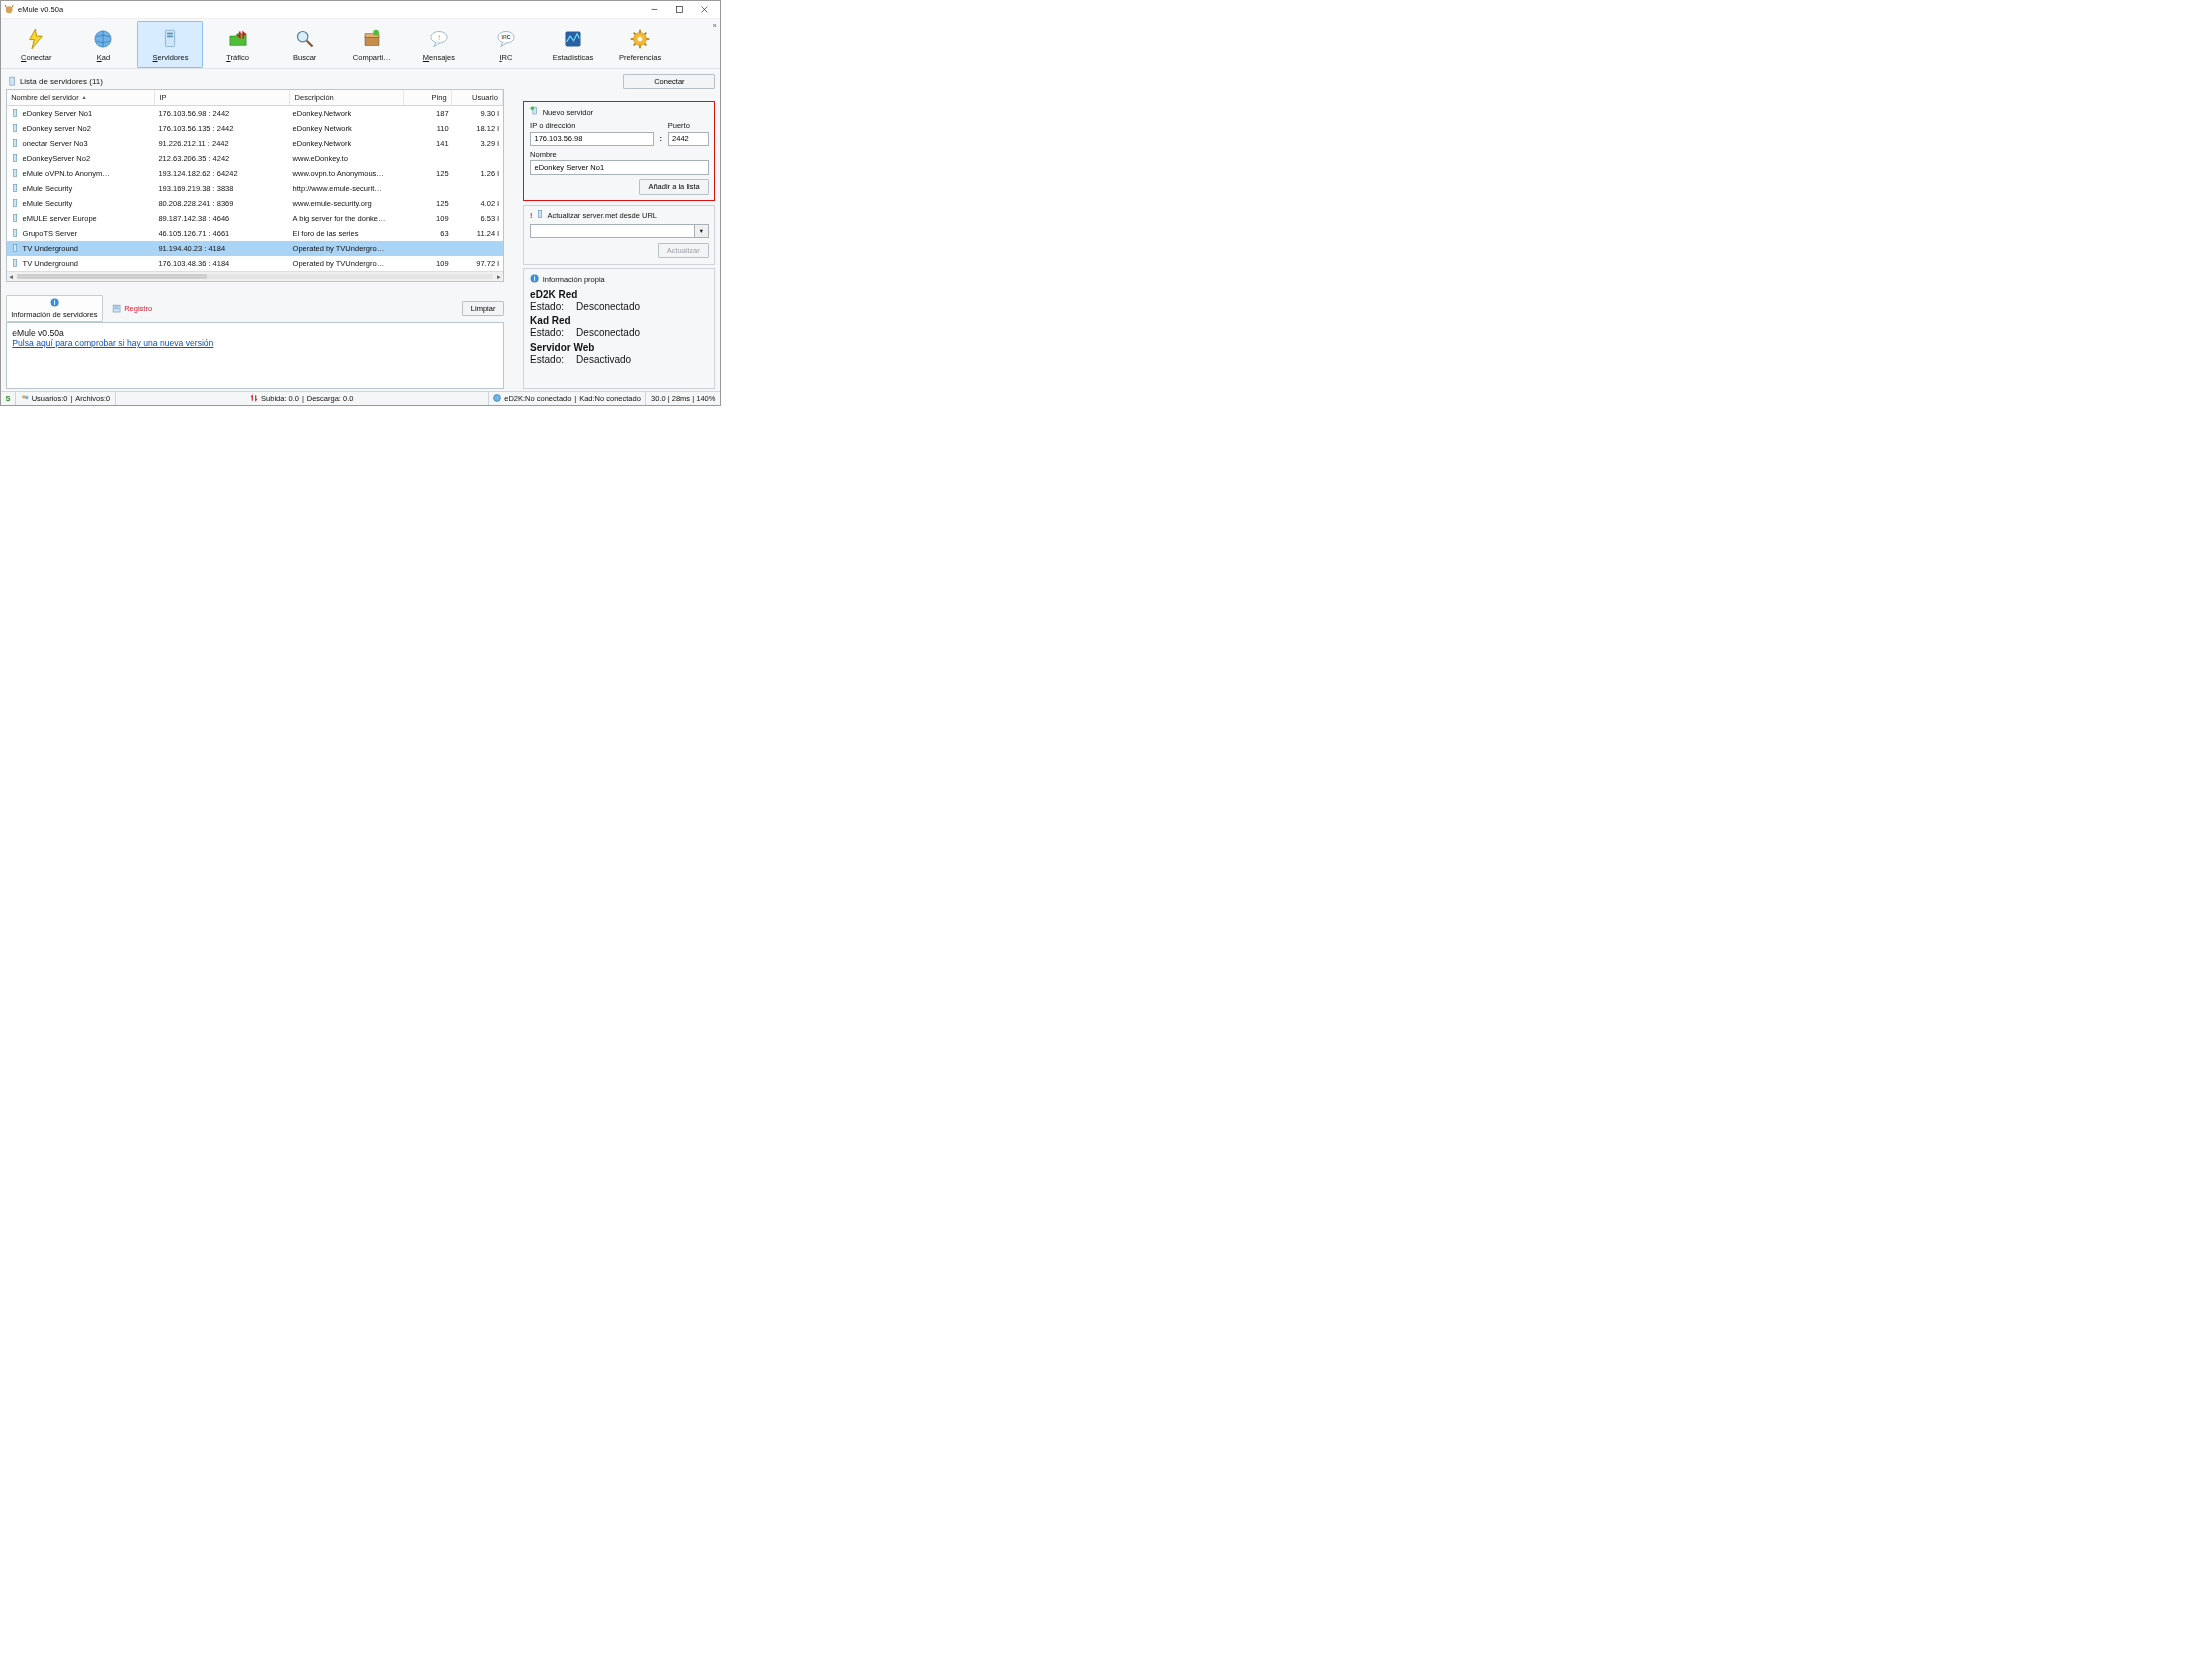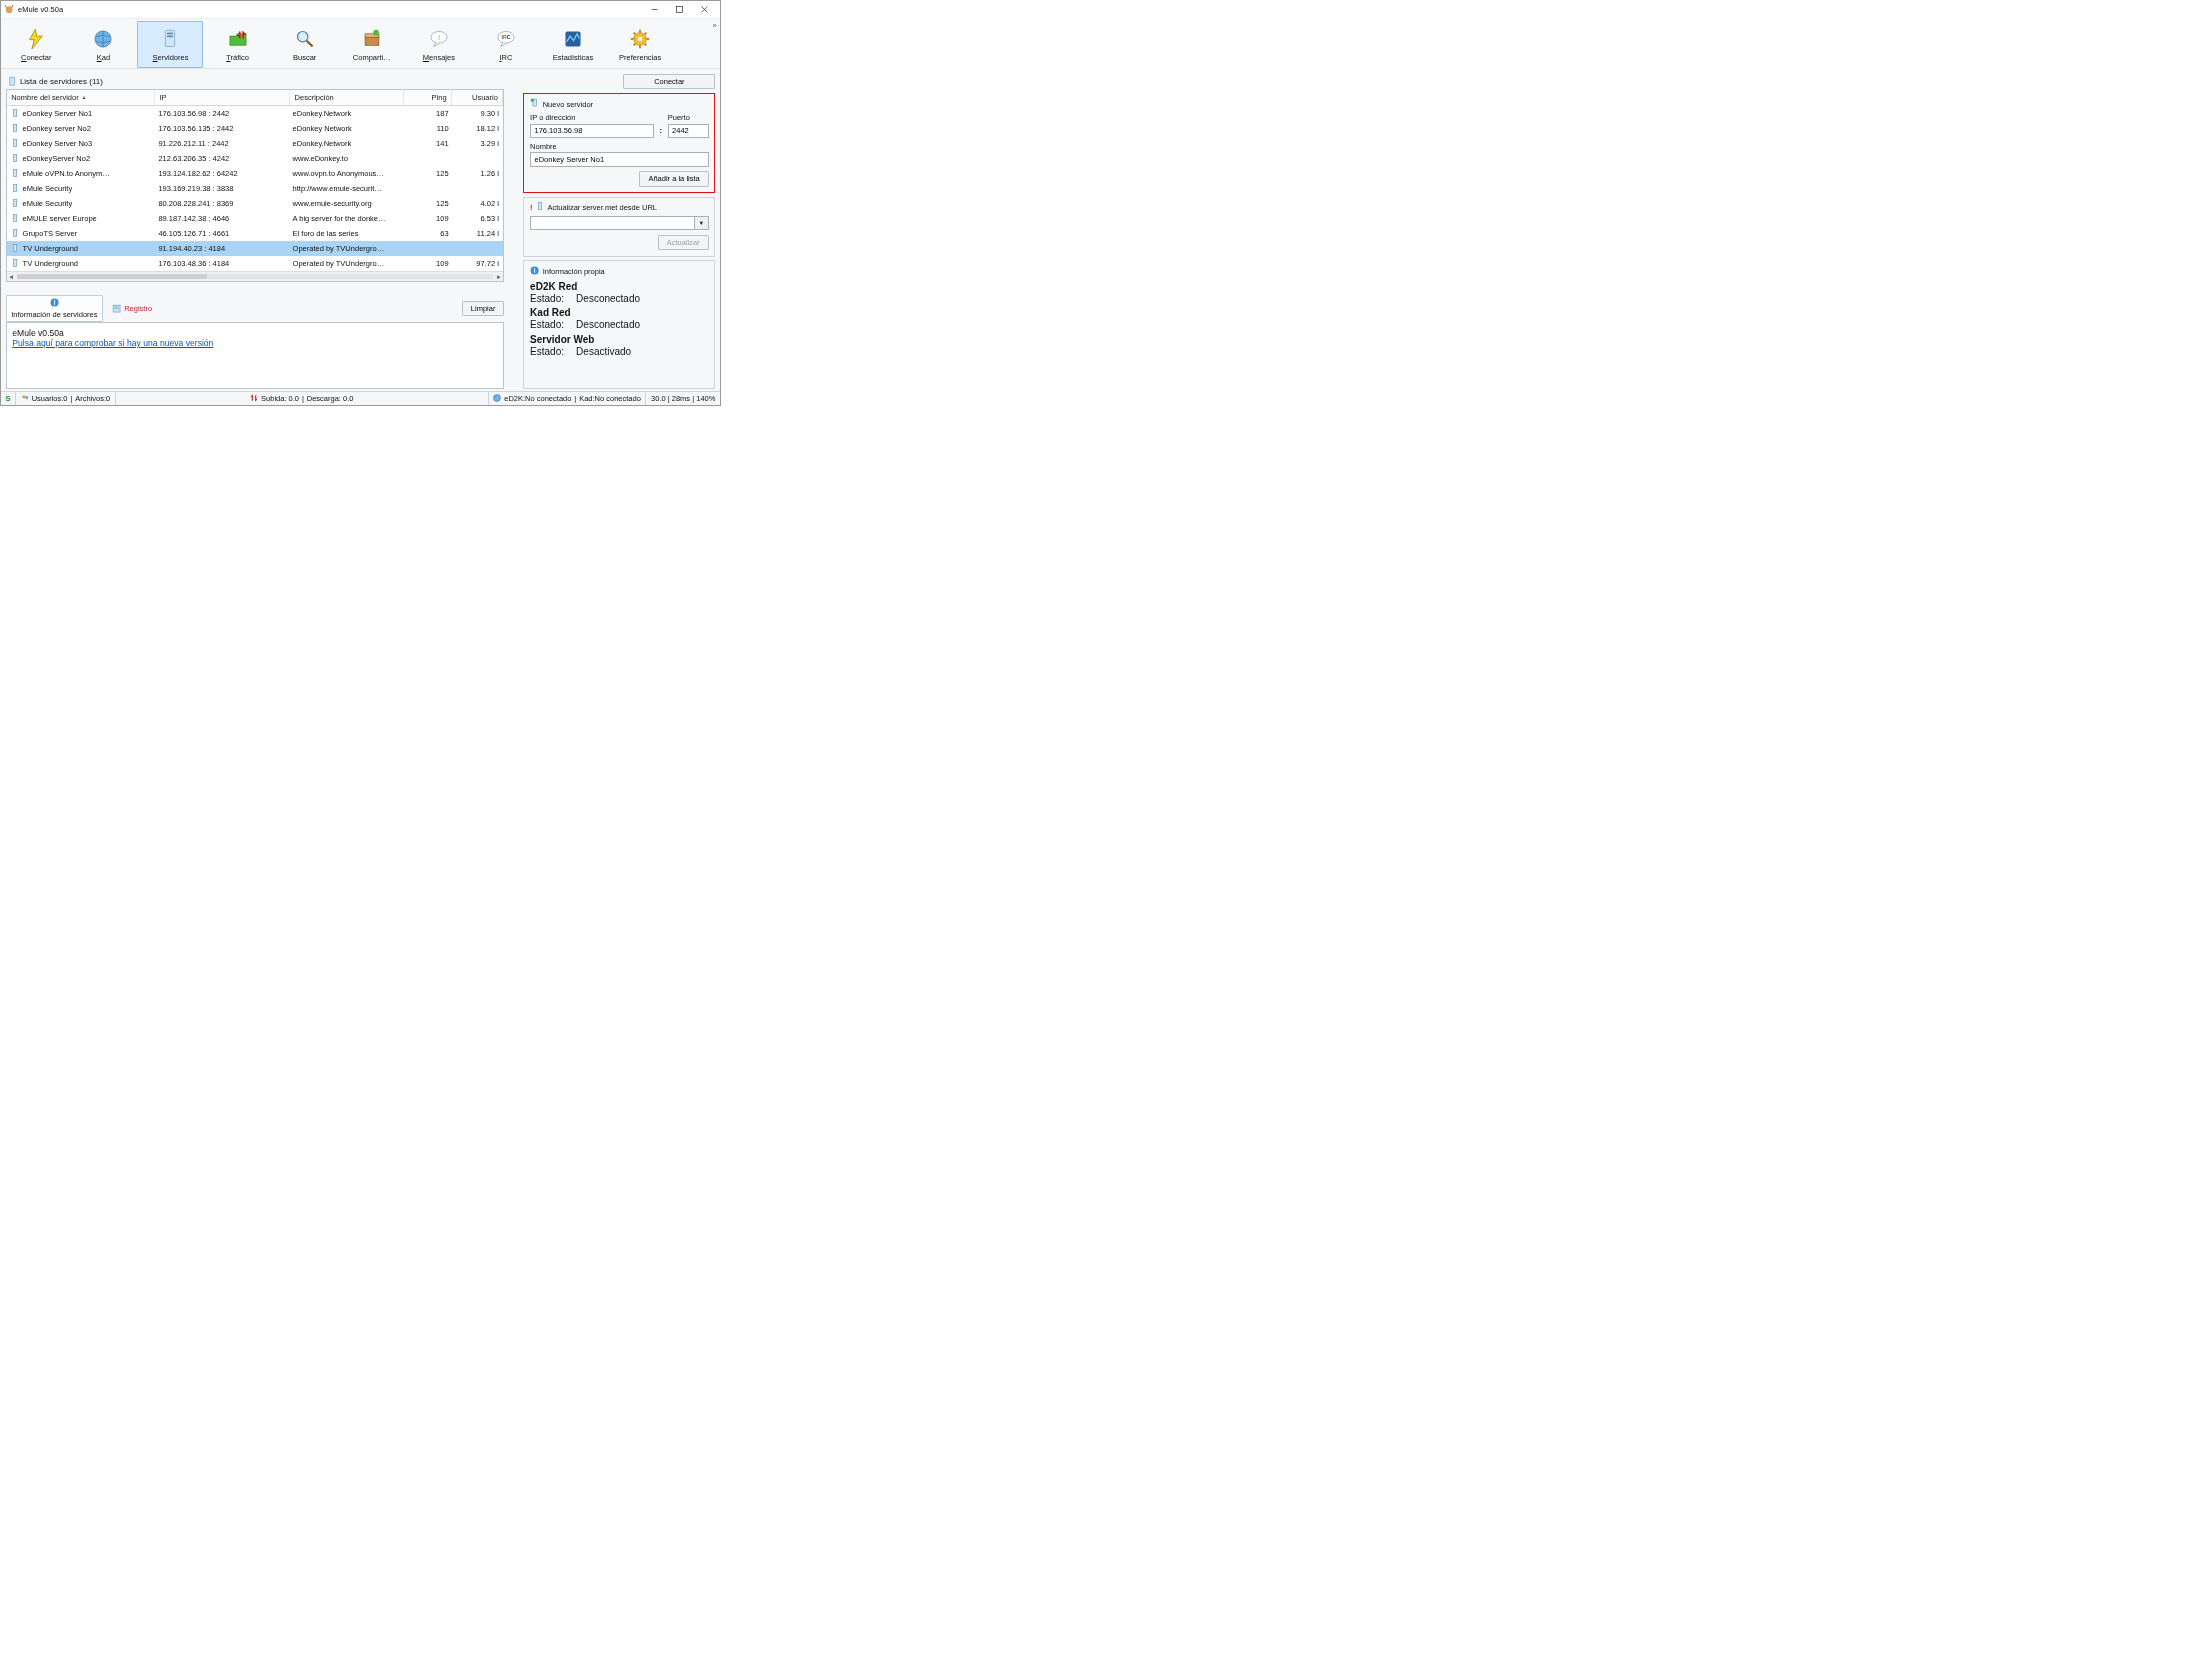--- a/index.html
+++ b/index.html
@@ -44,21 +44,21 @@
 .tab{display:flex;align-items:center;gap:2.9px;padding:2.3px 4.6px;border:0.6px solid transparent;border-radius:1.1px;cursor:pointer;}
 .tab.active{border-color:#c5ccd2;background:#fdfdfd;flex-direction:column;}
 .tab .ticon{width:9.2px;height:9.2px;}
 .tab.reg{color:#c23;}
 .btn{background:#f3f4f5;border:0.6px solid #b8c0c7;padding:2.3px 8px;font-size:7.5px;border-radius:1.1px;cursor:pointer;}
 .btn:disabled{color:#9aa1a7;}
 .logbox{border:0.6px solid #b8c6d1;background:#fff;height:56px;padding:4.6px 5.7px;}
 .logbox .ver{font-size:8.6px;color:#111;}
 .logbox a{color:#0a55c4;text-decoration:underline;font-size:8.6px;}
 .group{border:0.6px solid #cdd3d8;padding:4.6px 5.7px 5.7px 5.7px;background:#f6f7f8;}
-.group.highlight{border:1.7px solid #d11;}
+.group.highlight{border:1.7px solid #d11;margin-top:8px;}
 .group .ghead{display:flex;align-items:center;gap:3.4px;font-size:7.5px;margin-bottom:3.4px;}
 .field-row{display:flex;gap:5.7px;}
 .field{display:flex;flex-direction:column;flex:1;}
 .field label{font-size:7.5px;margin-bottom:1.7px;}
 .field input,.combo input{border:0.6px solid #a8b0b7;padding:1.7px 3.4px;font-size:7.5px;background:#fff;}
 .port-field{width:41px;flex:0 0 41px;}
 .colon{align-self:flex-end;padding-bottom:3.4px;font-weight:bold;}
 .right .btnrow{display:flex;justify-content:flex-end;margin-top:4.6px;}
 .combo{display:flex;}
 .combo input{flex:1;}
@@ -256,21 +256,21 @@
               <div class="cell c-ip" style="width:125px">176.103.56.135 : 2442</div>
               <div class="cell c-desc" style="flex:1">eDonkey Network</div>
               <div class="cell c-ping num" style="width:38px">110</div>
               <div class="cell c-user num" style="width:41px">18.12 l</div>
             </div>
             <div class="row">
               <div class="cell c-name" style="display:flex;align-items:center;width:138px">
                 <span class="svr-icon"><svg viewBox="0 0 14 14">
                     <rect x="4" y="1" width="6" height="12" fill="#cfe6f7" stroke="#5d8eb5"></rect>
                   </svg></span>
-                <span>eDonkey Server No3</span>
+                <span>onectar Server No3</span>
               </div>
               <div class="cell c-ip" style="width:125px">91.226.212.11 : 2442</div>
               <div class="cell c-desc" style="flex:1">eDonkey.Network</div>
               <div class="cell c-ping num" style="width:38px">141</div>
               <div class="cell c-user num" style="width:41px">3.29 l</div>
             </div>
             <div class="row">
               <div class="cell c-name" style="display:flex;align-items:center;width:138px">
                 <span class="svr-icon"><svg viewBox="0 0 14 14">
                     <rect x="4" y="1" width="6" height="12" fill="#cfe6f7" stroke="#5d8eb5"></rect>

